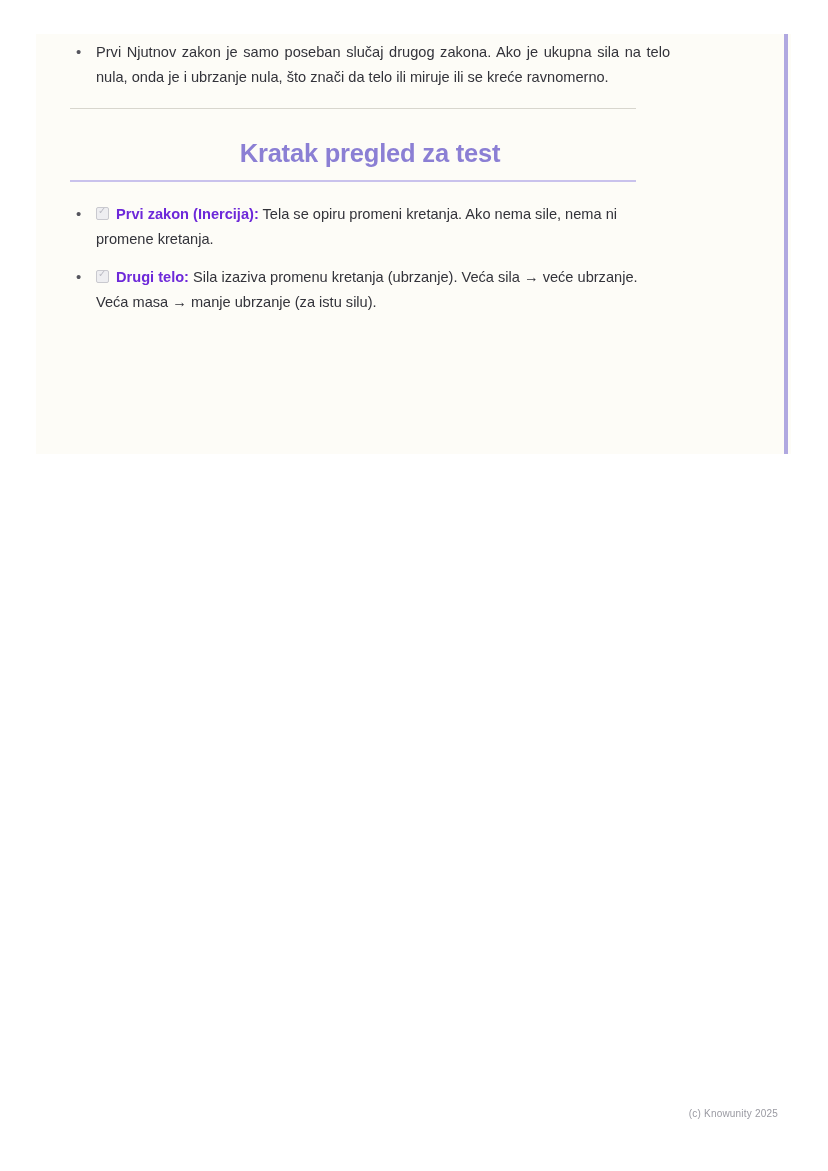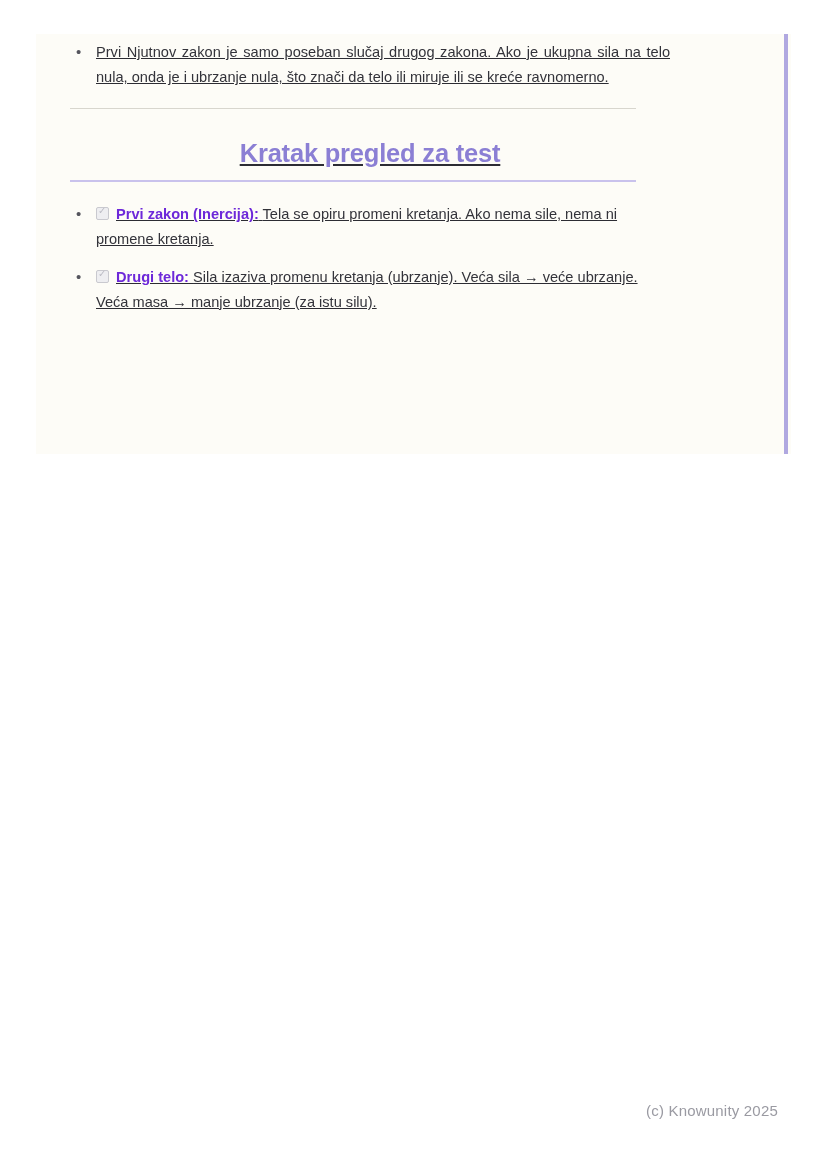--- a/index.html
+++ b/index.html
@@ -35,21 +35,20 @@
     width: 4px;
     height: 100%;
     background: #b0a8e0;
   }
 
   .content {
     position: absolute;
     left: 34px;
     top: 6px;
     width: 600px;
-    text-decoration: underline;
   }
 
   ul.bullets {
     list-style: none;
     margin: 0;
     padding: 0;
   }
   ul.bullets > li {
     position: relative;
     padding-left: 26px;
@@ -138,21 +137,21 @@
   }
   .lead {
     font-weight: bold;
     color: #6d28d9;
   }
 
   .footer {
     position: absolute;
     right: 50px;
     bottom: 52px;
-    font-size: 15px;
+    font-size: 10px;
     color: #9a9aa2;
     letter-spacing: 0.2px;
   }
 </style>
 </head>
 <body>
 
 <div class="doc-panel">
 
   <div class="side-strip"></div>

